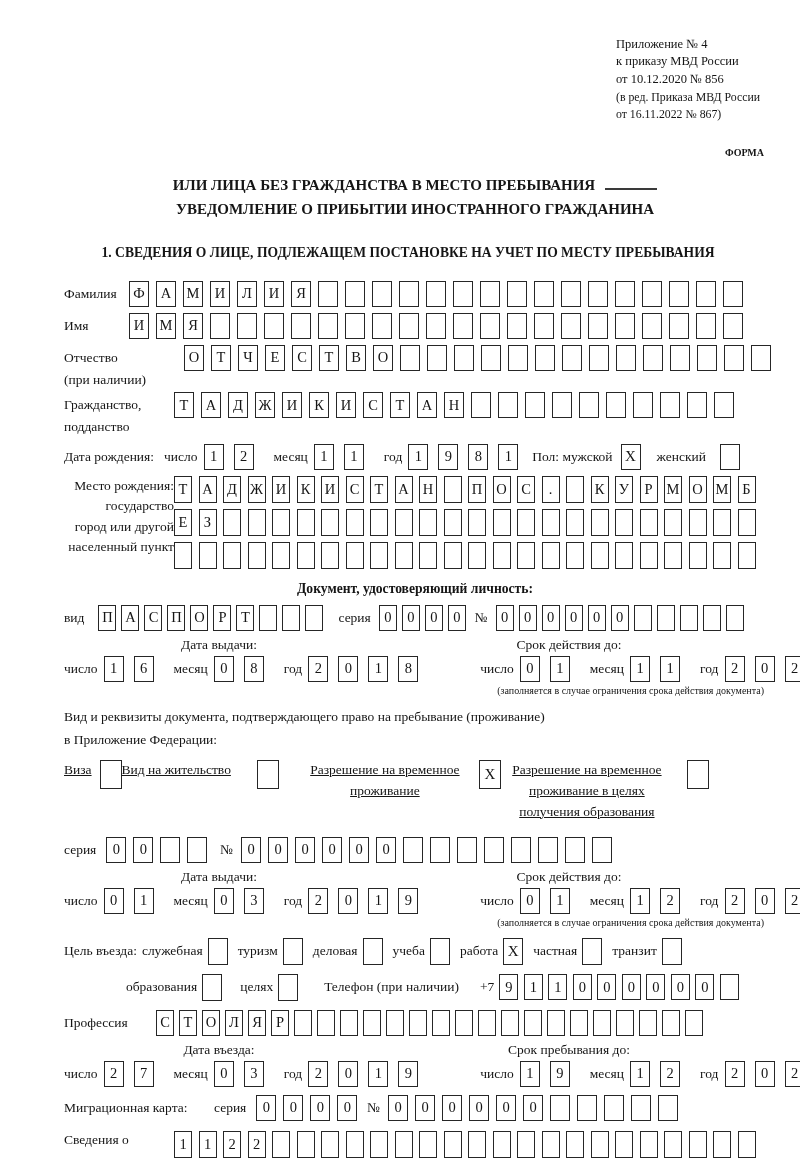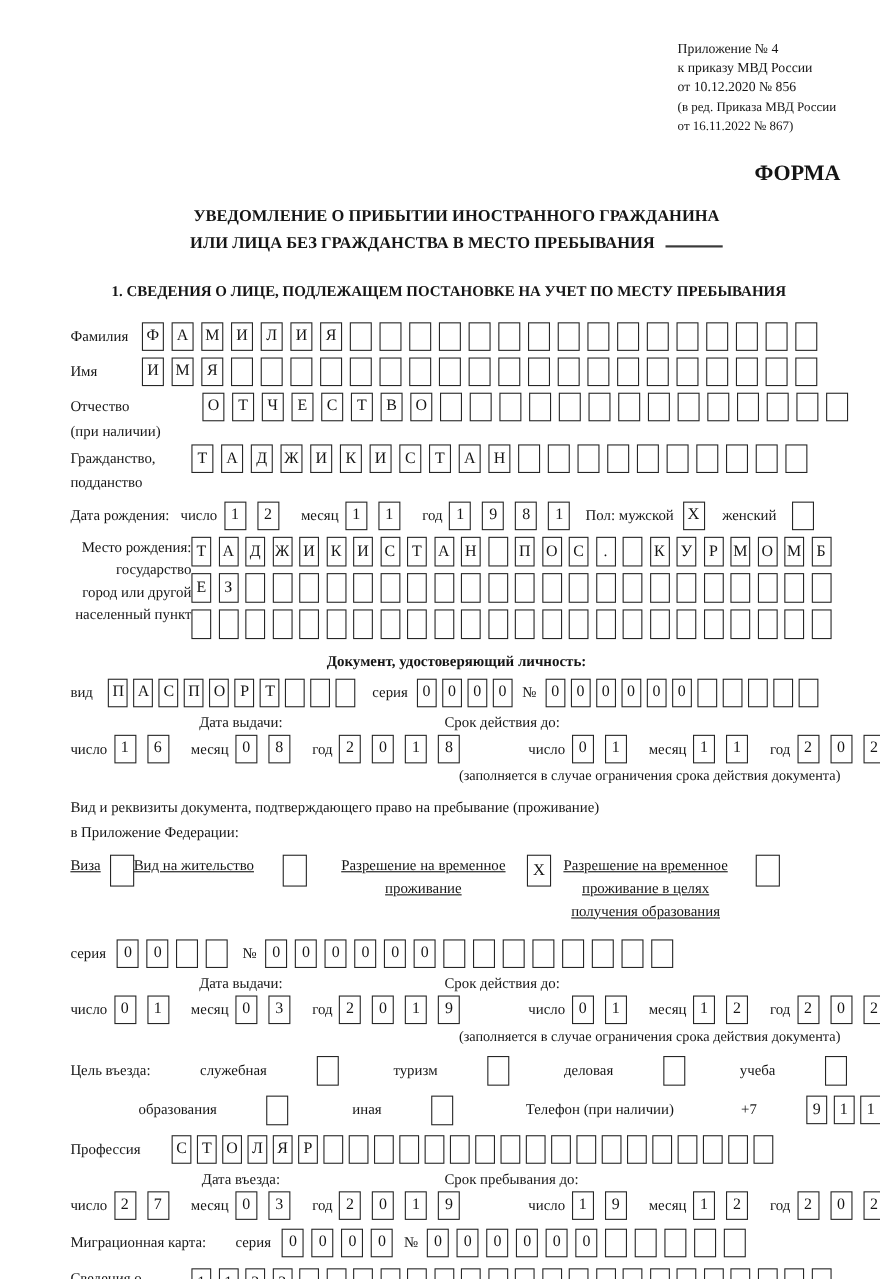--- a/index.html
+++ b/index.html
@@ -4,21 +4,21 @@
 <style>
   * { box-sizing: border-box; }
   html,body { margin:0; padding:0; background:#ffffff; }
   .page {
     width:800px; height:1163px; background:#fff; color:#151515;
     font-family:"Liberation Serif", serif; font-size:13.5px;
     padding:36px 34px 20px 64px; position:relative; overflow:hidden;border-radius:27px;
   }
   .appendix { margin-left:552px; line-height:1.38; font-size:12.5px; }
   .appendix .amend { font-size:11.8px; margin-top:1px; }
-  .forma { text-align:right; font-weight:bold; font-size:20px; margin-top:25px; padding-right:2px; }
+  .forma { text-align:right; font-weight:bold; font-size:10px; margin-top:25px; padding-right:2px; }
   .title { text-align:center; font-weight:bold; font-size:15px; margin-top:16px; line-height:1.55; }
   .blank { display:inline-block; width:52px; border-bottom:2px solid #3a3a3a; margin-left:10px; }
   .sec-h { font-weight:bold; font-size:13.6px; text-align:center; margin:24px 0 20px -14px; white-space:nowrap; }
 
   .frow { display:flex; align-items:center; margin-bottom:6px; }
   .flabel { flex-shrink:0; }
   .w65 { width:65px; } .w88 { width:88px; } .w110 { width:110px; }
   .cells { display:flex; flex-wrap:nowrap; }
   .cell {
     width:20px; height:26px; border:1.7px solid #262626; margin-right:7px;
@@ -34,37 +34,37 @@
   .sub-note { line-height:1.3; }
 
   .two-col { display:flex; align-items:flex-start; margin-bottom:6px; }
   .mlabel { width:110px; flex-shrink:0; line-height:20.5px; }
   .boxcol .cells { margin-bottom:6px; }
 
   .doc-h { text-align:center; font-weight:bold; font-size:13.6px; margin:4px 0 8px; }
 
   .dhead { display:flex; margin:6px 0 3px; }
   .dhead .h1 { width:310px; text-align:center; }
-  .dhead .h2 { width:330px; margin-left:30px; }
+  .dhead .h2 { width:330px; text-align:center; margin-left:30px; }
   .dpair { display:flex; align-items:center; margin-bottom:3px; }
   .dpair .g2 { margin-left:52px; }
-  .note { text-align:right; font-size:13px; margin:3px 2px 10px 0; }
+  .note { text-align:right; font-size:10px; margin:3px 2px 10px 0; }
 
   .intro { line-height:1.7; margin-top:4px; }
   .rvp-row { display:flex; align-items:flex-start; margin:8px 0 14px; }
   .cbox {
     width:22px; height:29px; border:1.7px solid #262626; flex-shrink:0;
     display:inline-flex; align-items:center; justify-content:center; font-size:15px; background:#fff;
   }
   .rvp-row .opt-label { line-height:1.55;text-decoration:underline; }
   .ctr { text-align:center; }
   .w160 { width:160px; } .w172 { width:172px; }
   .ml8{margin-left:8px;} .ml14{margin-left:14px;} .ml20{} .ml26{margin-left:26px;text-align:center;}
 
-  .goal-row { display:flex; align-items:center; margin-bottom:9px; white-space:nowrap;gap:40px; }
+  .goal-row { display:flex; align-items:center; margin-bottom:9px; white-space:nowrap; }
   .goal-row .gl { margin-right:5px; }
   .goal-row .gbox { width:20px; height:27px; margin-right:10px; }
   .goal2 { padding-left:62px; }
   .goal2 .phone-cells .cell { margin-right:5.5px; width:19px; }
 
   .series-row { display:flex; align-items:center; margin:10px 0 4px; }
   .mig-row { display:flex; align-items:center; margin:8px 0 8px; }
   .mlabel6 { width:110px; flex-shrink:0; line-height:21.5px; }
 </style>
 </head>
@@ -76,24 +76,24 @@
     <div>Приложение № 4</div>
     <div>к приказу МВД России</div>
     <div>от 10.12.2020 № 856</div>
     <div class="amend">(в ред. Приказа МВД России</div>
     <div class="amend">от 16.11.2022 № 867)</div>
   </div>
 
   <div class="forma">ФОРМА</div>
 
   <div class="title">
-    <div>УВЕДОМЛЕНИЕ О ПРИБЫТИИ ИНОСТРАННОГО ГРАЖДАНИНА</div>
     <div>
       <span>ИЛИ ЛИЦА БЕЗ ГРАЖДАНСТВА В МЕСТО ПРЕБЫВАНИЯ</span><span class="blank"></span>
     </div>
+    <div>УВЕДОМЛЕНИЕ О ПРИБЫТИИ ИНОСТРАННОГО ГРАЖДАНИНА</div>
   </div>
 
   <div class="sec-h">1. СВЕДЕНИЯ О ЛИЦЕ, ПОДЛЕЖАЩЕМ ПОСТАНОВКЕ НА УЧЕТ ПО МЕСТУ ПРЕБЫВАНИЯ</div>
 
   <div class="frow">
     <span class="flabel w65">Фамилия</span>
     <span class="cells">
         <span class="cell">Ф</span>
         <span class="cell">А</span>
         <span class="cell">М</span>
@@ -478,21 +478,21 @@
     <span class="cbox gbox">X</span>
     <span class="gl">частная</span>
     <span class="cbox gbox"></span>
     <span class="gl">транзит</span>
     <span class="cbox gbox"></span>
   </div>
 
   <div class="goal-row goal2">
     <span class="gl">образования</span>
     <span class="cbox gbox"></span>
-    <span class="gl" style="margin-left:8px;">иная</span>
+    <span class="gl" style="margin-left:8px;">целях</span>
     <span class="cbox gbox"></span>
     <span class="gl" style="margin-left:16px;">Телефон (при наличии)</span>
     <span class="gl" style="margin-left:16px;">+7</span>
     <span class="cells phone-cells">
         <span class="cell">9</span>
         <span class="cell">1</span>
         <span class="cell">1</span>
         <span class="cell">0</span>
         <span class="cell">0</span>
         <span class="cell">0</span>

